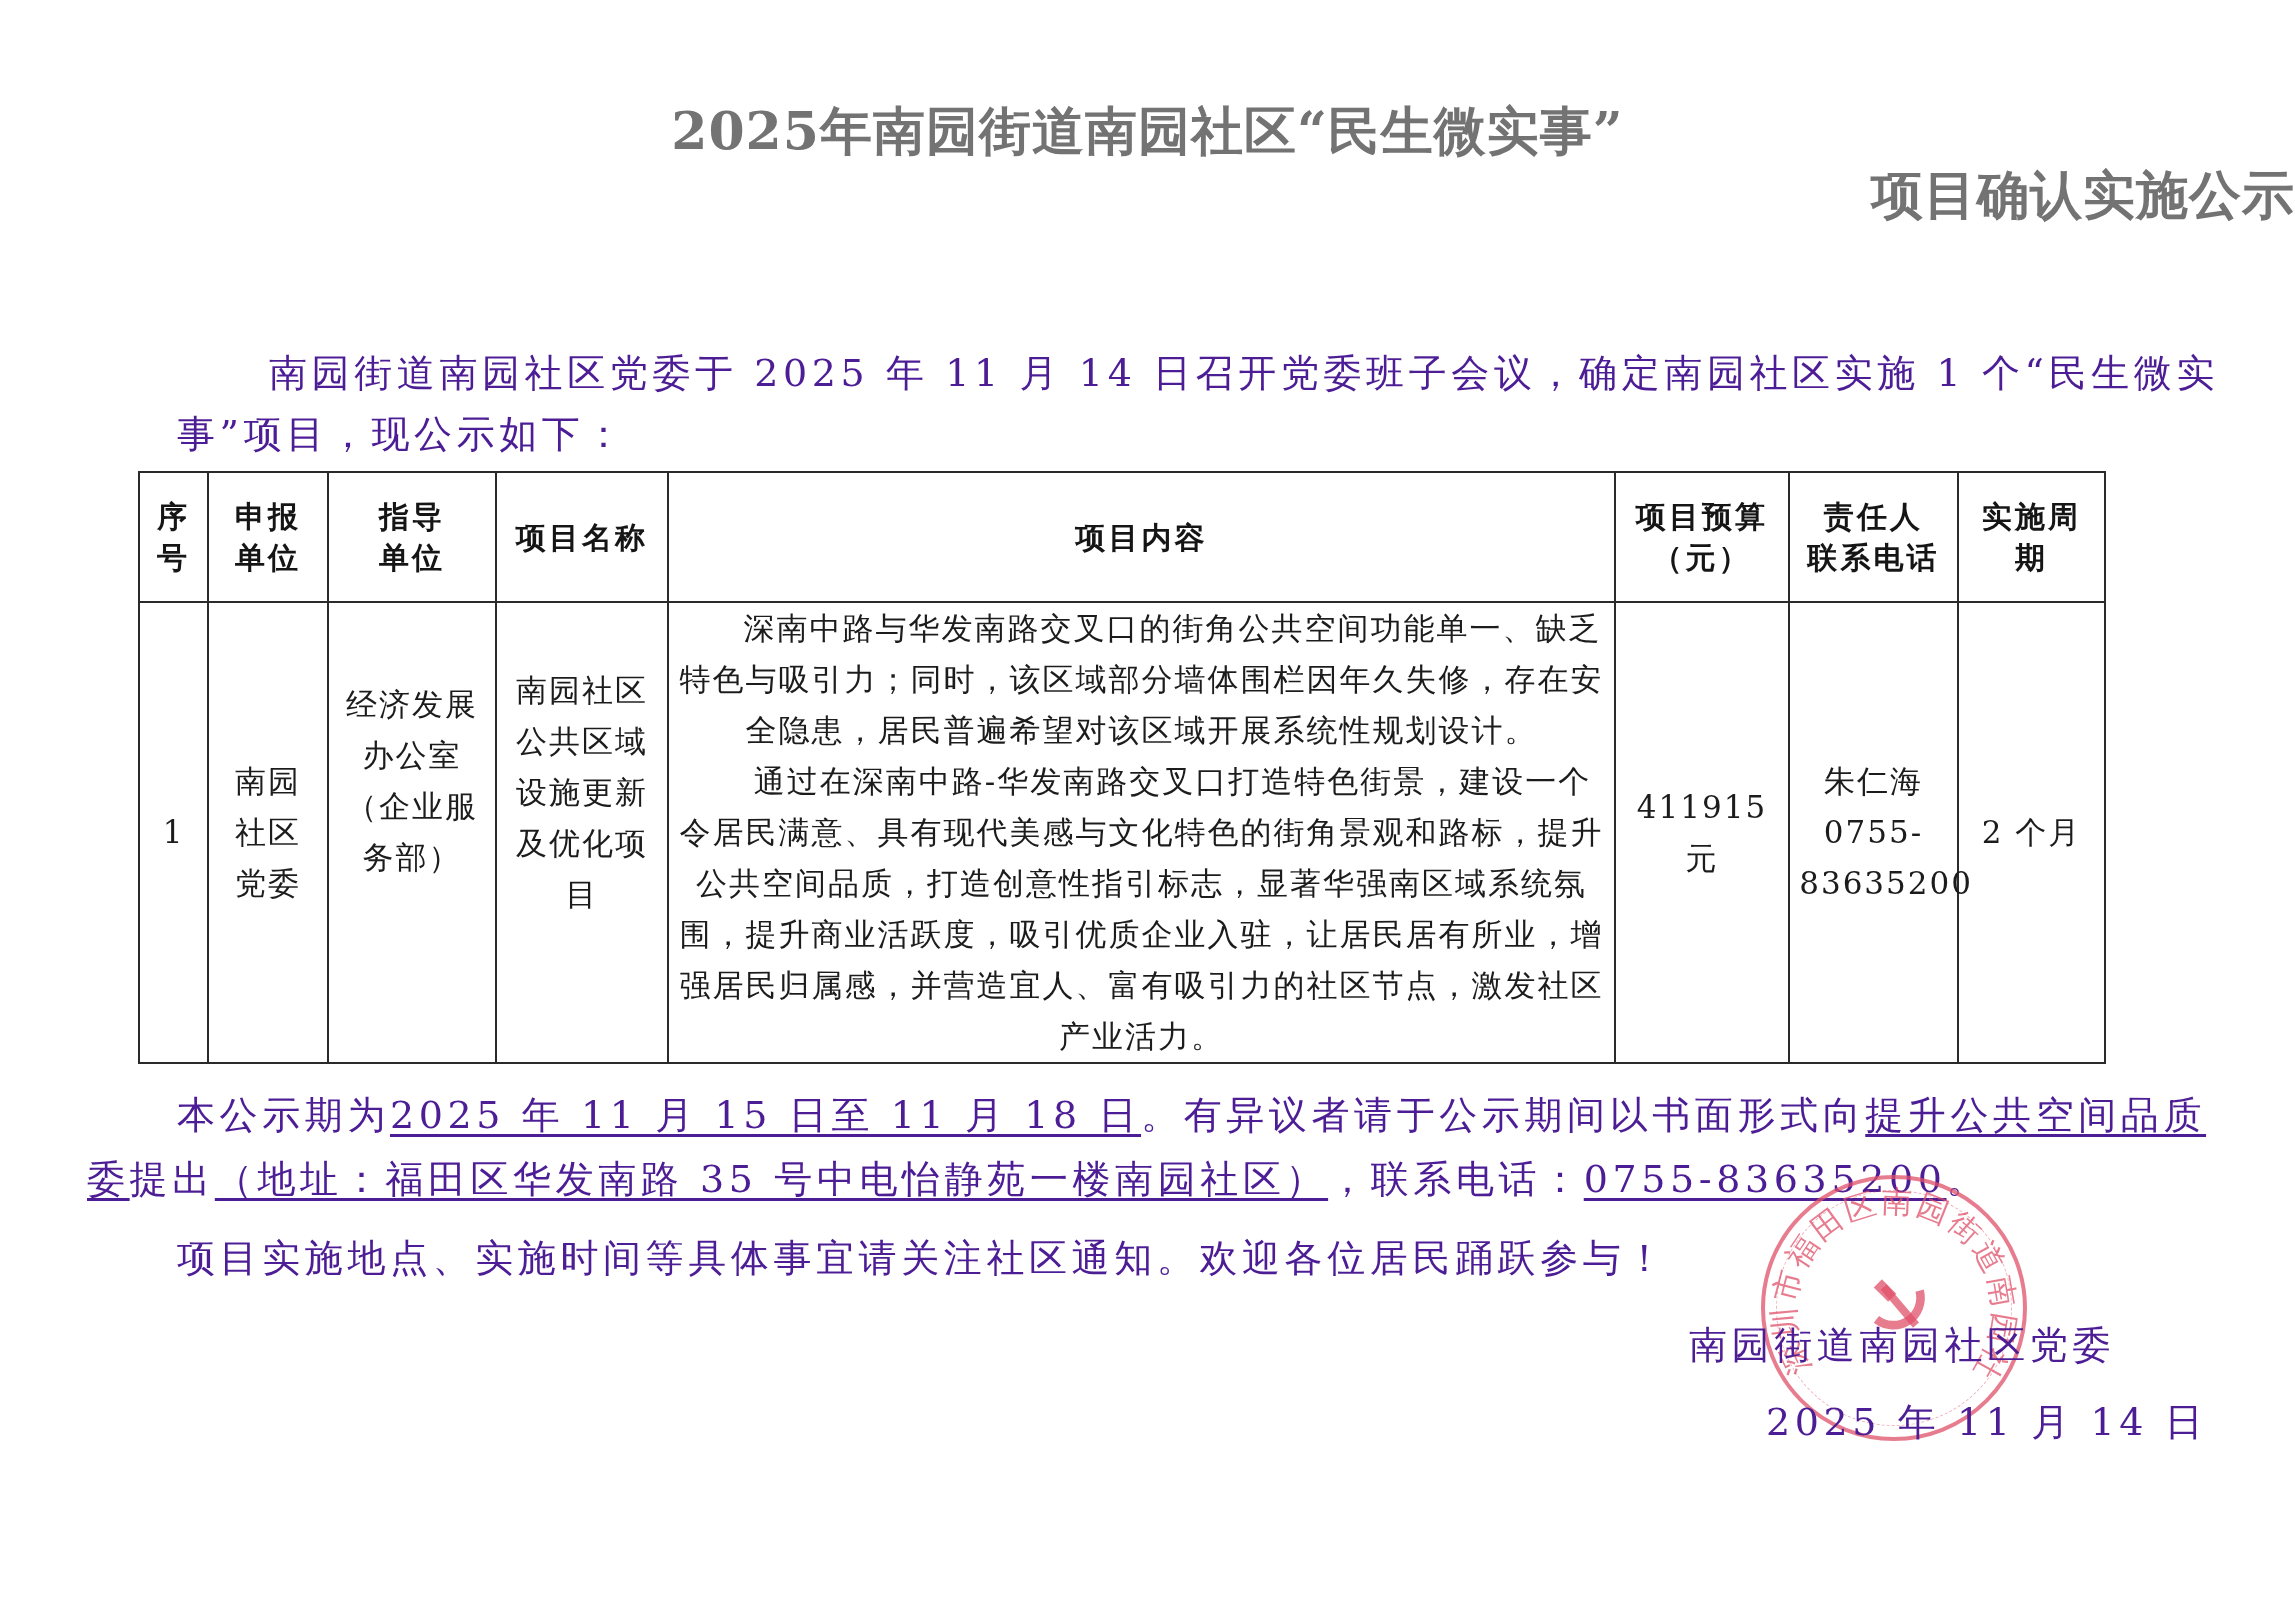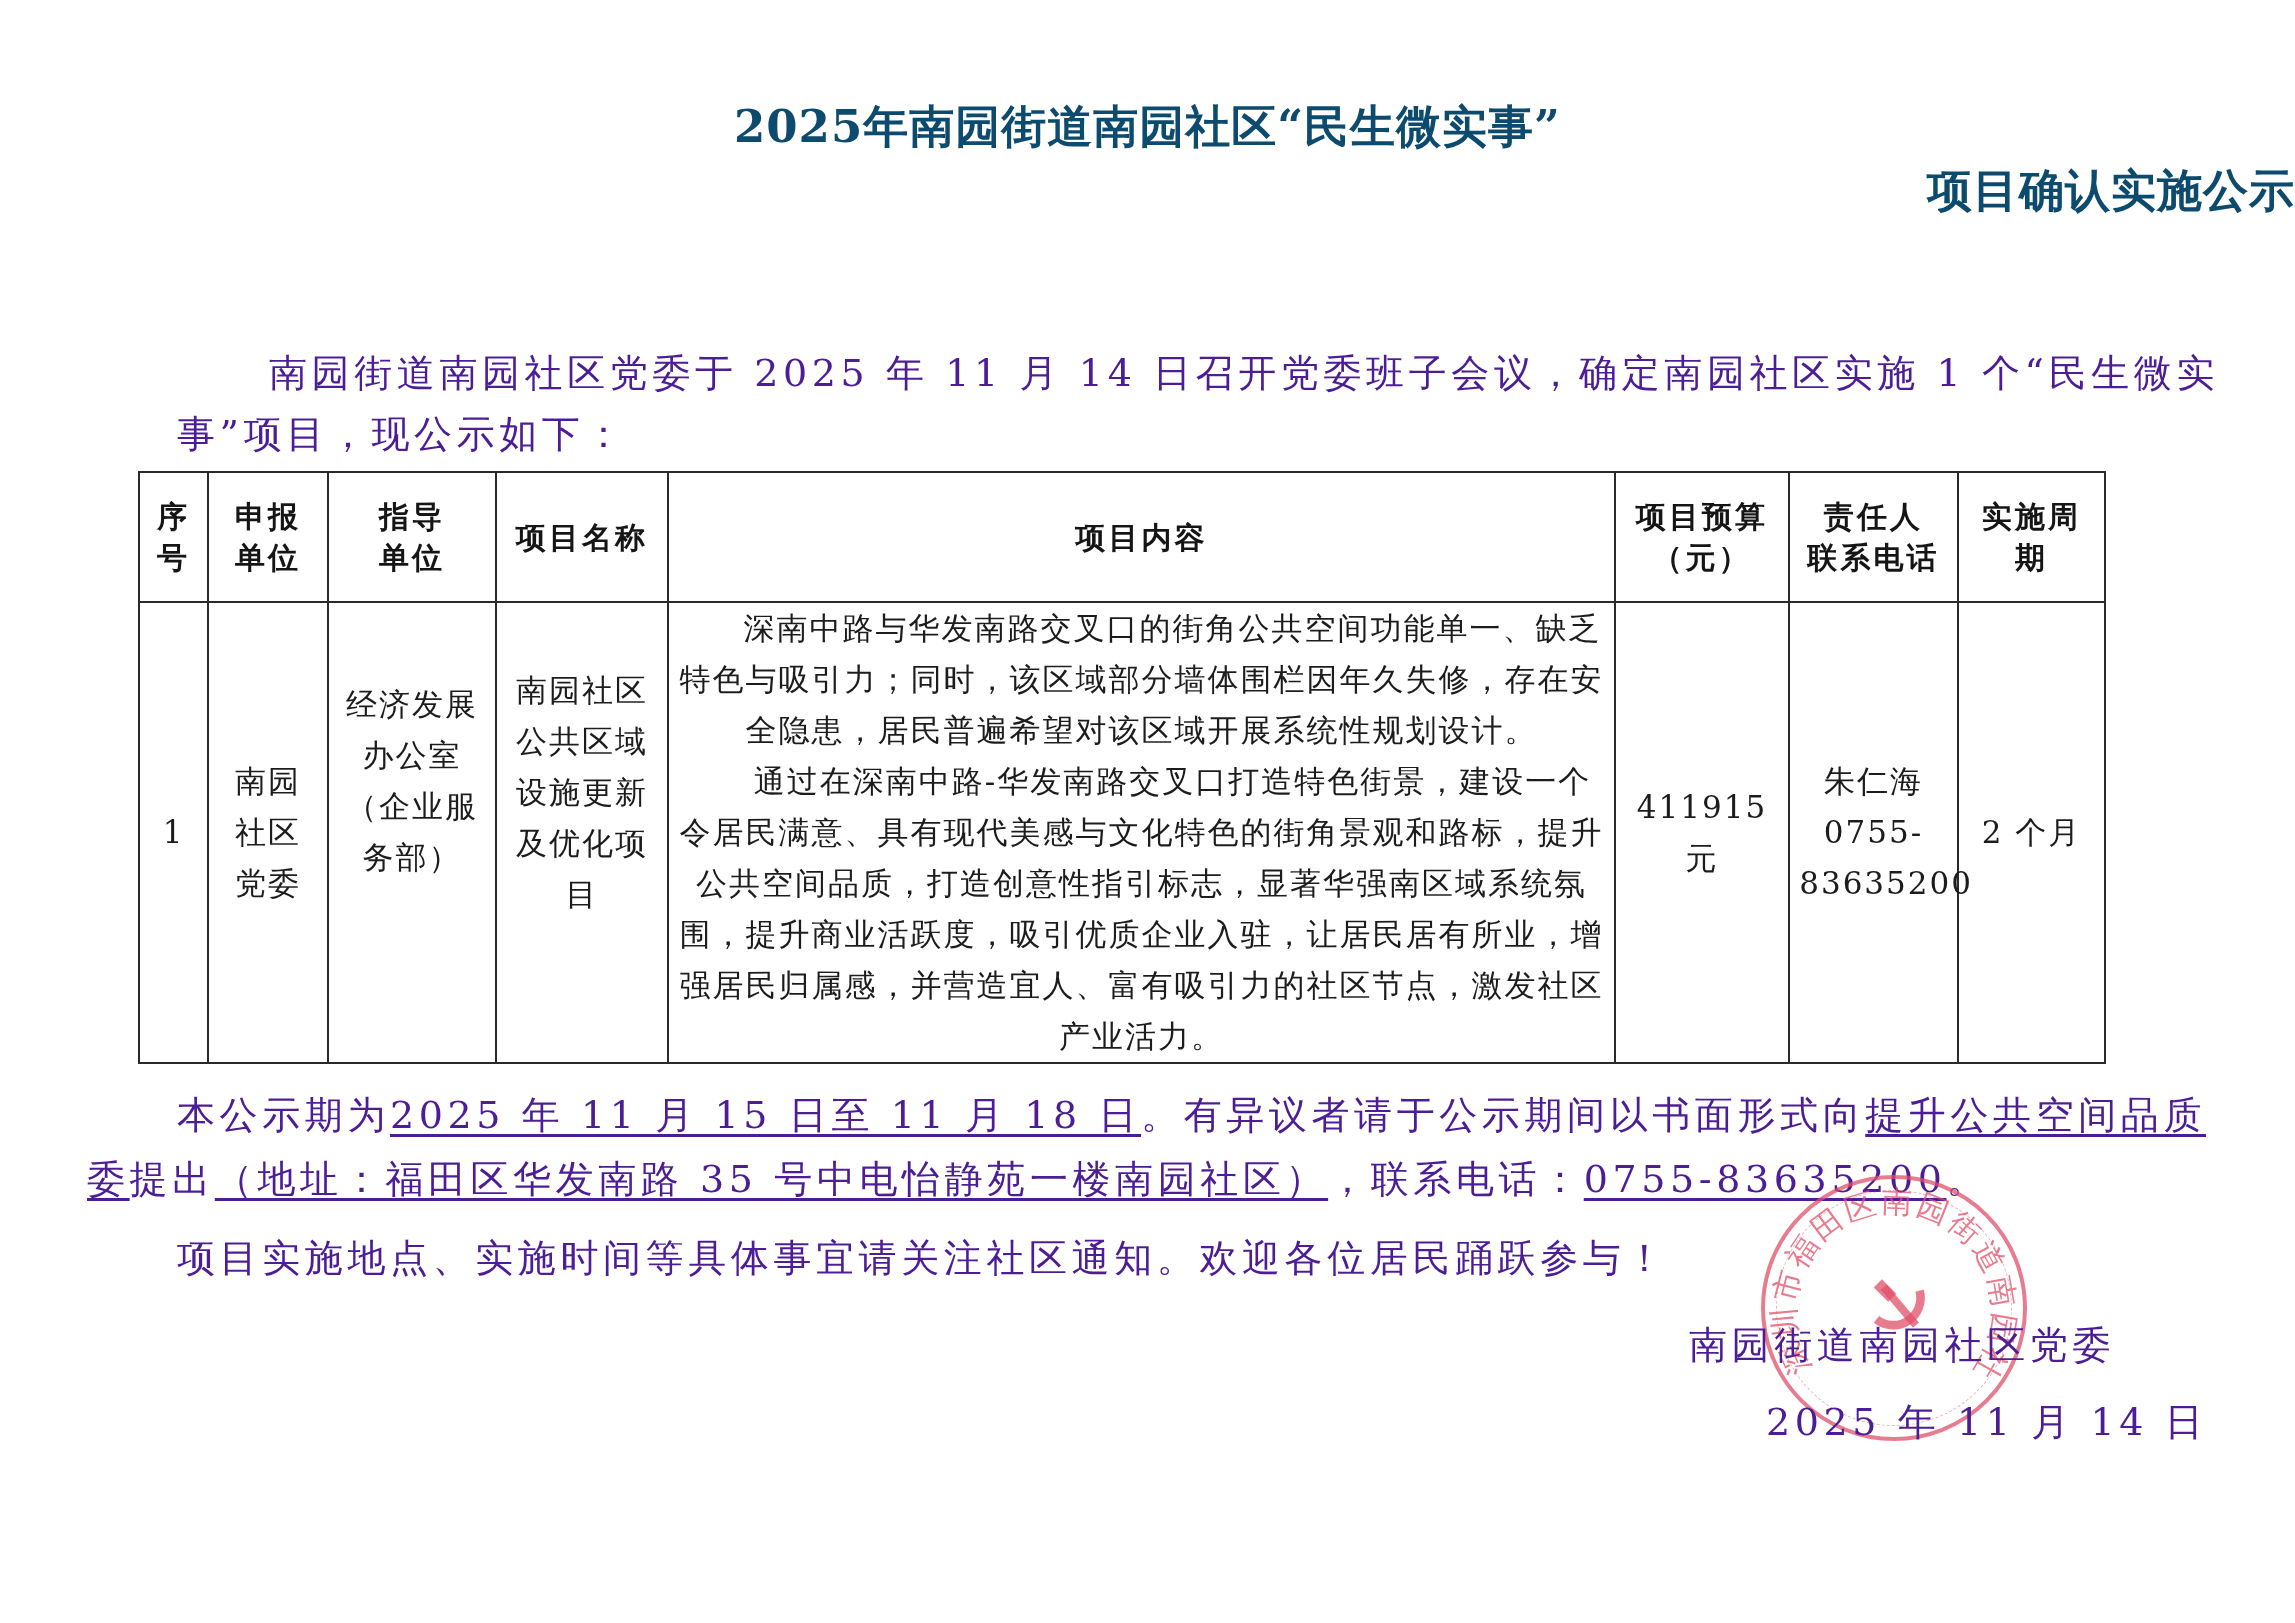--- a/index.html
+++ b/index.html
@@ -1,21 +1,21 @@
 <!DOCTYPE html>
 <html style="font-size:8.2px"><head>
 <meta charset="utf-8">
 <style>
   html, body { margin:0; padding:0; background:#ffffff; }
   body { width:2295px; height:1624px; position:relative; overflow:hidden;
          font-family:"DejaVu Serif", "Liberation Serif", serif; color:#1a1a1a; }
   .abs { position:absolute; }
   .title { left:0; width:2295px; text-align:center; font-weight:bold;
-           font-family:"DejaVu Serif", "Liberation Serif", serif; font-size:45px;
-           color:#0c4a6e; letter-spacing:1px; }
+           font-family:"DejaVu Serif", "Liberation Serif", serif; font-size:52px;
+           color:#737373; letter-spacing:1px; }
   .para { font-size:38px; letter-spacing:4.6px; white-space:nowrap; color:#4c1d95; }
   .u { text-decoration:underline; text-decoration-thickness:2.6px; text-underline-offset:6.1px; }
 
   table.notice { position:absolute; left:138px; top:471px; width:1966px; height:568px;
       border-collapse:collapse; table-layout:fixed; }
   table.notice td, table.notice th { border:2px solid #2a2a2a; text-align:center; vertical-align:middle; padding:0 9.2px; }
   table.notice th { font-family:"DejaVu Sans", "Liberation Sans", sans-serif; font-weight:bold;
       font-size:30px; line-height:41px; height:128px; color:#151515; letter-spacing:3.1px; }
   table.notice td { font-size:31px; line-height:51px; color:#1c1c1c; letter-spacing:2px; }
   td.content { text-align:left; vertical-align:top; padding:5.1px 10.2px 0 15.4px; letter-spacing:2.6px; font-size:30px; line-height:42px; }

